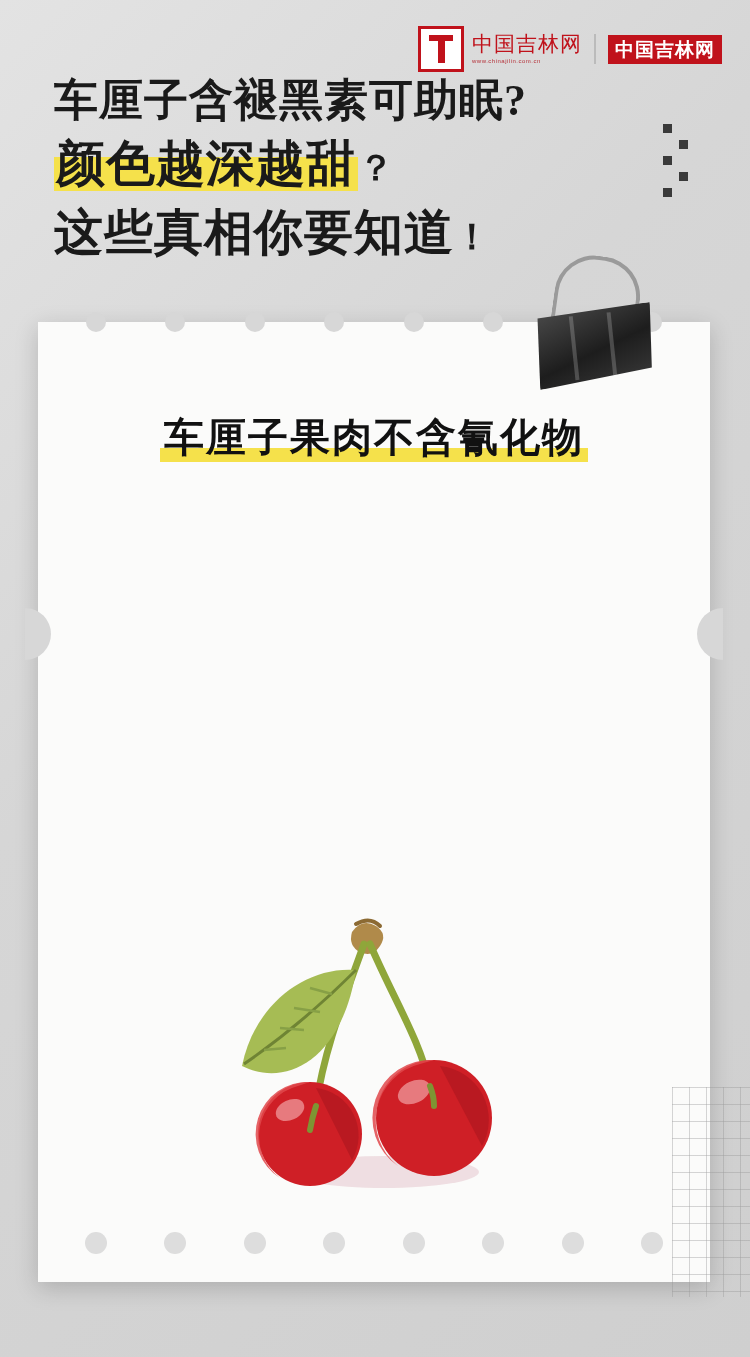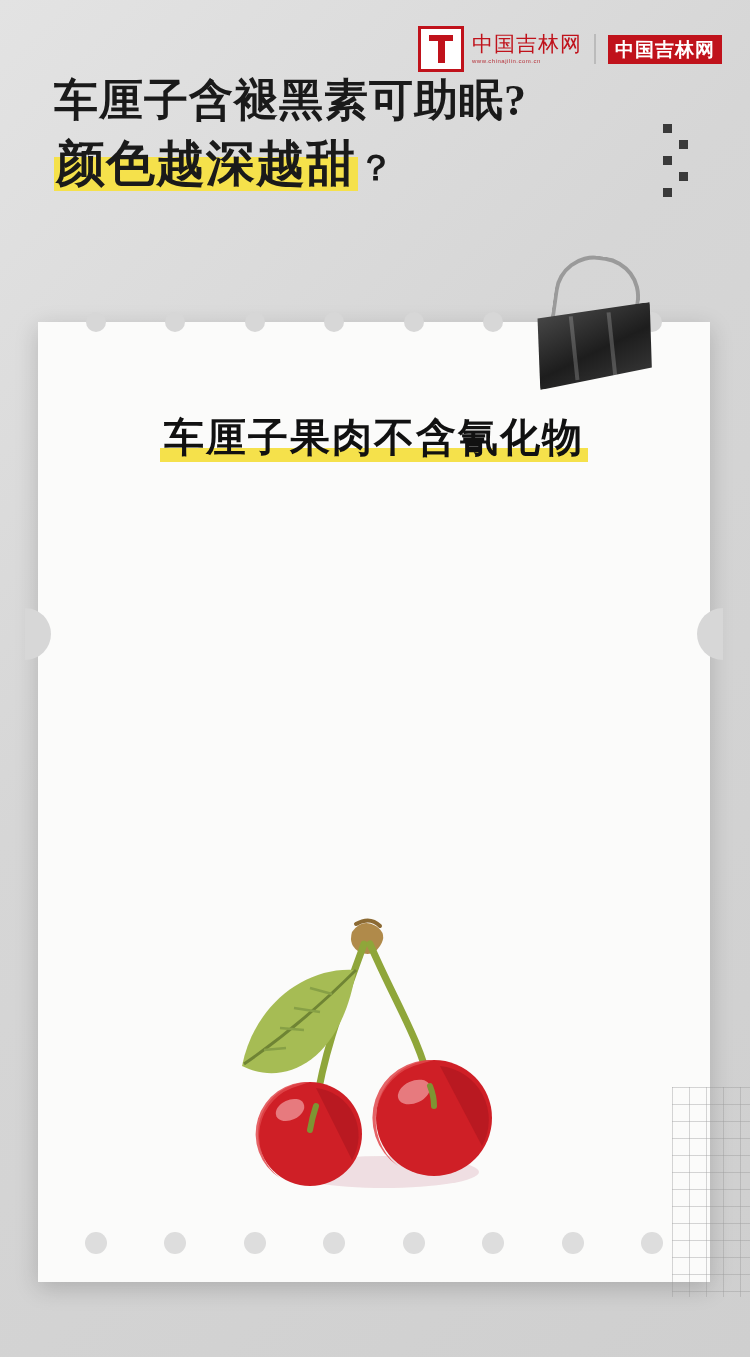--- a/index.html
+++ b/index.html
@@ -291,20 +291,23 @@
       <span class="logo-url">www.chinajilin.com.cn</span>
     </div>
     <div class="logo-divider"></div>
     <div class="logo-badge">中国吉林网</div>
   </div>
 
   <div class="headline">
     <div class="hl-line hl1">车厘子含褪黑素可助眠?</div>
     <div class="hl-line hl2">
       <span class="hi">颜色越深越甜</span><span class="q">？</span>
+    </div>
+    <div class="hl-line hl3">
+      <span>这些真相你要知道</span><span class="ex">！</span>
     </div>
   </div>
 
   <div class="dots-deco">
     <i></i>
       <i class="off"></i>
     <i class="off"></i>
       <i></i>
     <i></i>
       <i class="off"></i>

